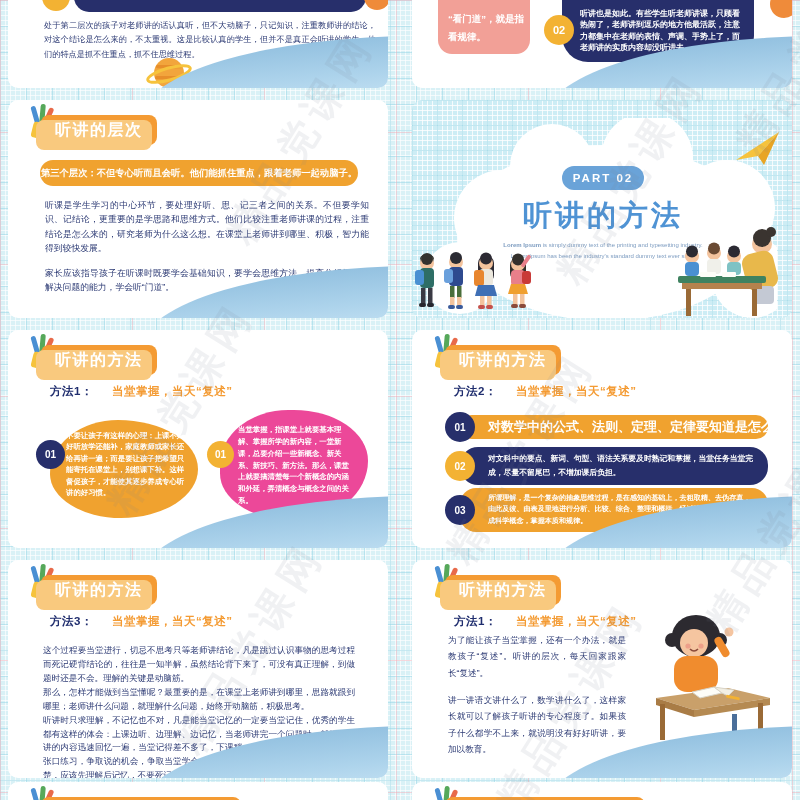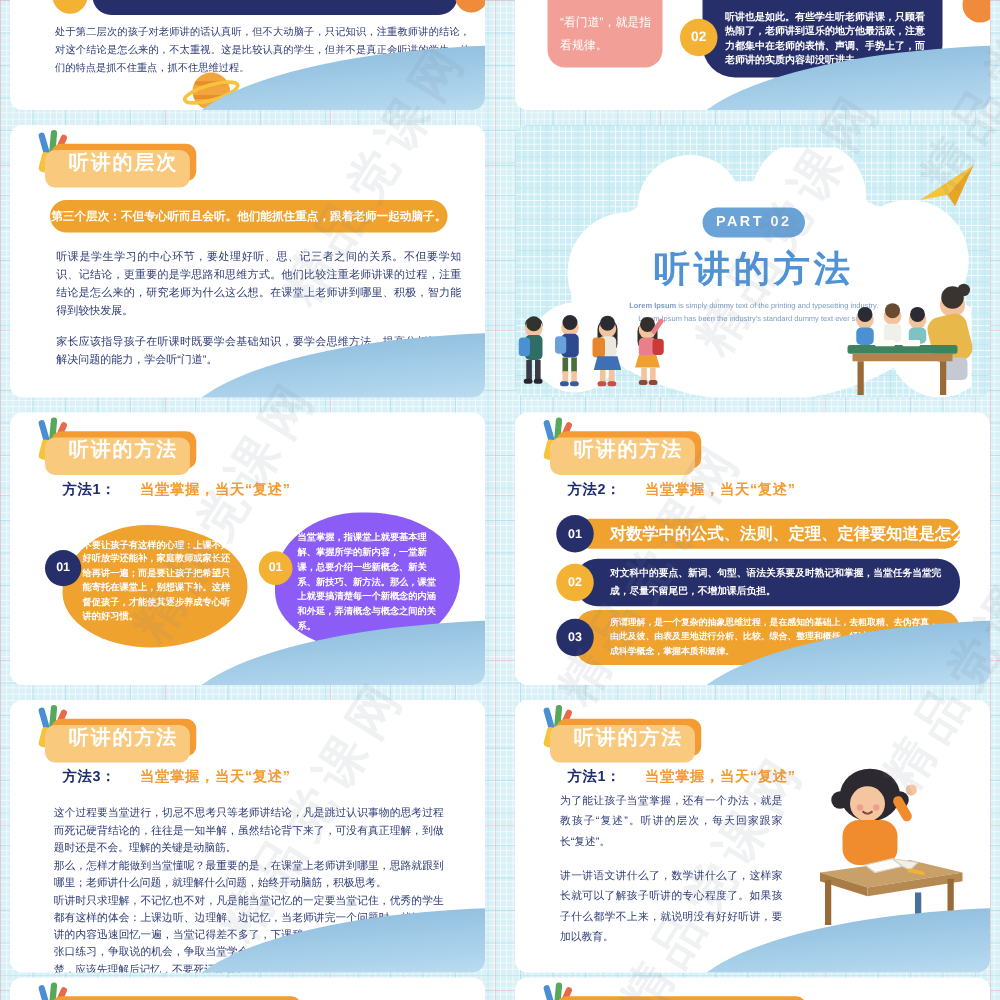--- a/index.html
+++ b/index.html
@@ -67,21 +67,21 @@
     <div class="dot" style="left:249px;top:190px;width:20px;height:20px;background:#e9def2;box-shadow:inset -3px -3px 0 #dccfe9;"></div>
     <div class="dot" style="left:283px;top:193px;width:9px;height:9px;background:#d6356e;"></div>
     <div class="dot" style="left:196px;top:205px;width:8px;height:8px;background:#ef8b3a;"></div>
     <div class="dot" style="left:213px;top:191px;width:5px;height:5px;background:#f3a35c;"></div>
     <div class="dot" style="left:296px;top:209px;width:6px;height:6px;background:#f0a0a8;"></div>
     <div class="wave"></div>
   </div>
 
   <div class="card" style="left:412px; top:-130px;">
     <div style="position:absolute;left:26px;top:92px;width:92px;height:92px;border-radius:14px;background:#f2a097;">
-      <div style="position:absolute;left:10px;right:6px;bottom:8px;color:#fff;font-size:9.5px;font-weight:normal;line-height:1.9;margin-top:12px;">“看门道”，就是指看规律。</div>
+      <div style="position:absolute;left:10px;right:6px;bottom:8px;color:#fff;font-size:9.5px;font-weight:bold;line-height:1.9;margin-top:12px;">“看门道”，就是指看规律。</div>
     </div>
     <div style="position:absolute;left:150px;top:70px;width:192px;height:122px;border-radius:26px;background:#272f6b;">
       <div style="position:absolute;left:18px;right:14px;bottom:9px;color:#fff;font-size:8px;font-weight:600;line-height:1.4;">听讲也是如此。有些学生听老师讲课，只顾看热闹了，老师讲到逗乐的地方他最活跃，注意力都集中在老师的表情、声调、手势上了，而老师讲的实质内容却没听进去。</div>
     </div>
     <div class="num c-yellow" style="left:132px;top:145px;width:30px;height:30px;font-size:11px;">02</div>
     <div class="num c-orange" style="left:358px;top:120px;width:28px;height:28px;"></div>
     <div class="dot" style="left:349px;top:168px;width:26px;height:26px;background:#e9def2;box-shadow:inset -4px -4px 0 #dccfe9;"></div>
     <div class="wave"></div>
   </div>
 
@@ -204,21 +204,21 @@
     <div class="banner">
       <span>听讲的方法</span>
     </div>
     <div class="method-line">
       <span class="m-label">方法1：</span><span class="m-name">当堂掌握，当天“复述”</span>
     </div>
     <div style="position:absolute;left:42px;top:90px;width:148px;height:98px;background:#f0a22f;border-radius:46% 54% 52% 48% / 55% 50% 50% 45%;">
       <div class="blob-text" style="left:16px;right:12px;top:10px;font-size:7.4px;line-height:1.55;">不要让孩子有这样的心理：上课不好好听放学还能补，家庭教师或家长还给再讲一遍；而是要让孩子把希望只能寄托在课堂上，别想课下补。这样督促孩子，才能使其逐步养成专心听讲的好习惯。</div>
     </div>
     <div class="num c-navy" style="left:28px;top:110px;width:29px;height:29px;font-size:10px;">01</div>
-    <div style="position:absolute;left:212px;top:80px;width:148px;height:110px;background:#8b5cf6;border-radius:48% 52% 50% 50% / 52% 48% 56% 44%;">
+    <div style="position:absolute;left:212px;top:80px;width:148px;height:110px;background:#ec4899;border-radius:48% 52% 50% 50% / 52% 48% 56% 44%;">
       <div class="blob-text" style="left:18px;right:12px;top:14px;font-size:7.4px;line-height:1.6;">当堂掌握，指课堂上就要基本理解、掌握所学的新内容，一堂新课，总要介绍一些新概念、新关系、新技巧、新方法。那么，课堂上就要搞清楚每一个新概念的内涵和外延，弄清概念与概念之间的关系。</div>
     </div>
     <div class="num c-yellow" style="left:199px;top:111px;width:27px;height:27px;font-size:10px;">01</div>
     <div class="wave"></div>
   </div>
 
   <div class="card" style="left:412px; top:330px;">
     <svg class="pencil-ico" viewBox="0 0 46 44">
       <rect x="15" y="4" width="5" height="21" rx="2.5" fill="#4a8fd3" transform="rotate(-16 17 14)"></rect>
       <rect x="22" y="2" width="5" height="21" rx="2.5" fill="#56a85a" transform="rotate(5 24 12)"></rect>

